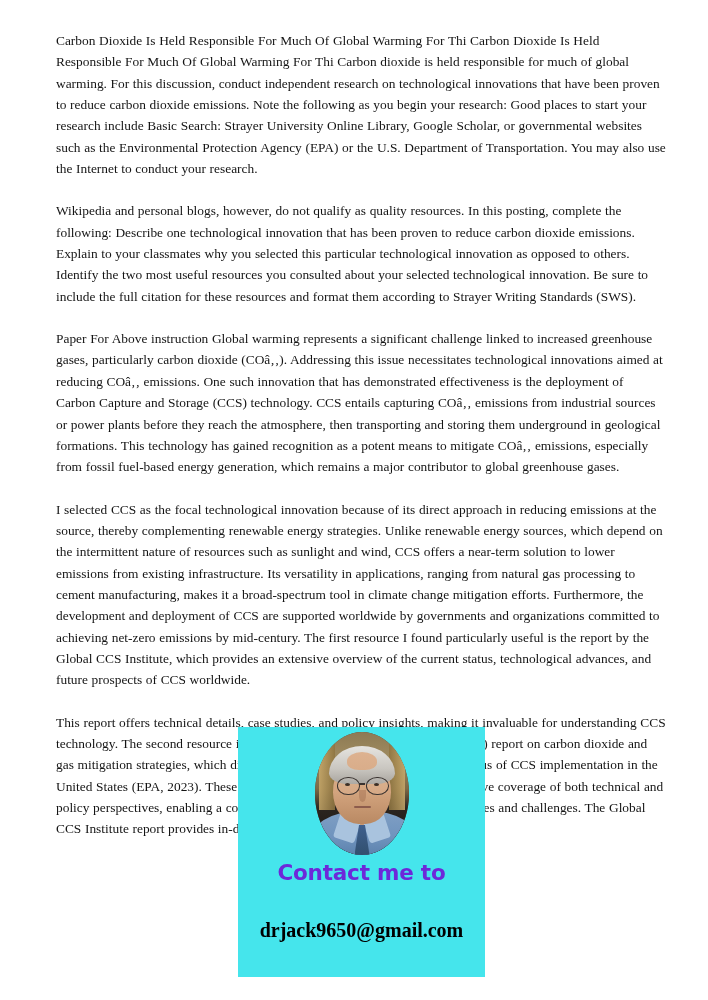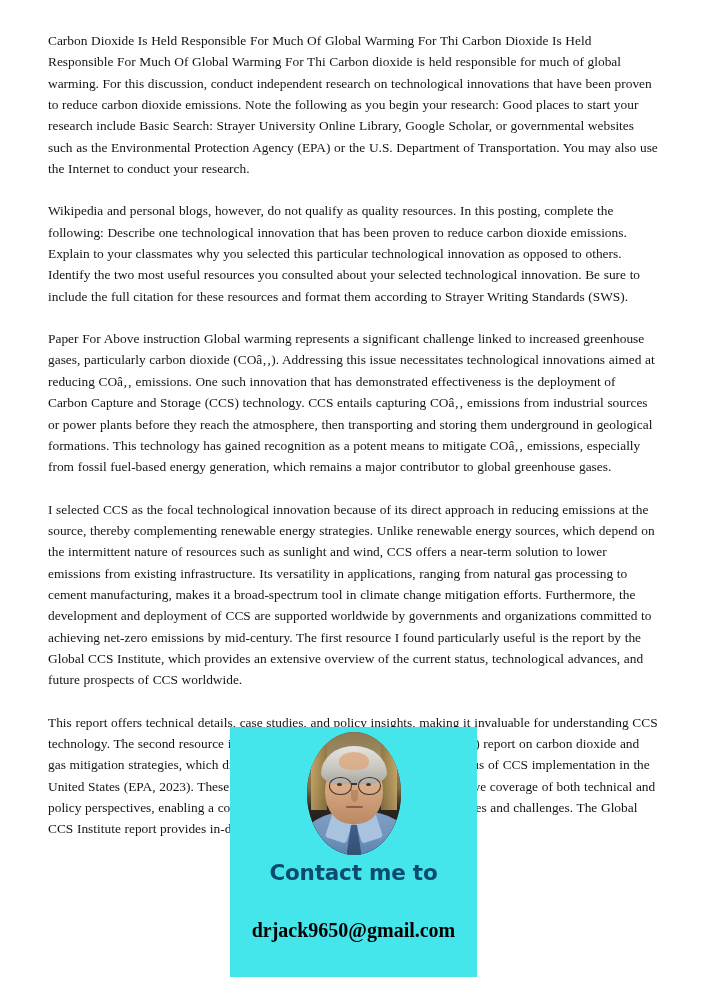--- a/index.html
+++ b/index.html
@@ -12,21 +12,21 @@
     width: 708px;
     height: 1000px;
     position: relative;
     overflow: hidden;
     font-family: "Liberation Serif", "DejaVu Serif", serif;
     color: #000000;
   }
 
   #page {
     position: absolute;
-    left: 0;
+    left: 8px;
     top: 0;
     width: 624px;
     height: 1000px;
     background: #ffffff;
   }
 
   .doc-body {
     position: absolute;
     left: 48px;
     top: 30px;
@@ -195,21 +195,21 @@
     margin-left: -8px;
     background: #8d5c4c;
     border-radius: 2px;
   }
 
   .contact-line {
     font-family: "DejaVu Sans", "Liberation Sans", sans-serif;
     font-weight: bold;
     font-size: 21.5px;
     line-height: 26px;
-    color: #0c4a6e;
+    color: #6d28d9;
     letter-spacing: -0.2px;
   }
   #contact-text {
     position: absolute;
     left: 0;
     right: 0;
     top: 133px;
   }
   #contact-email {
     position: absolute;

